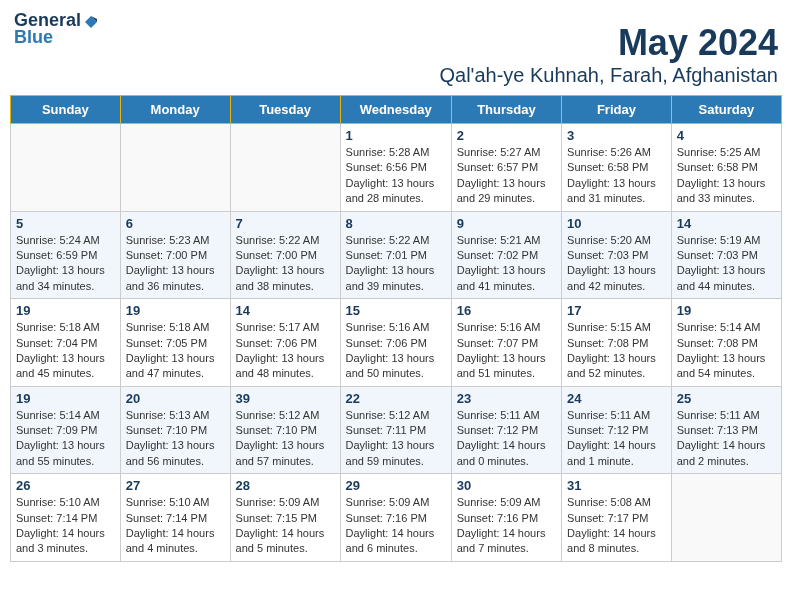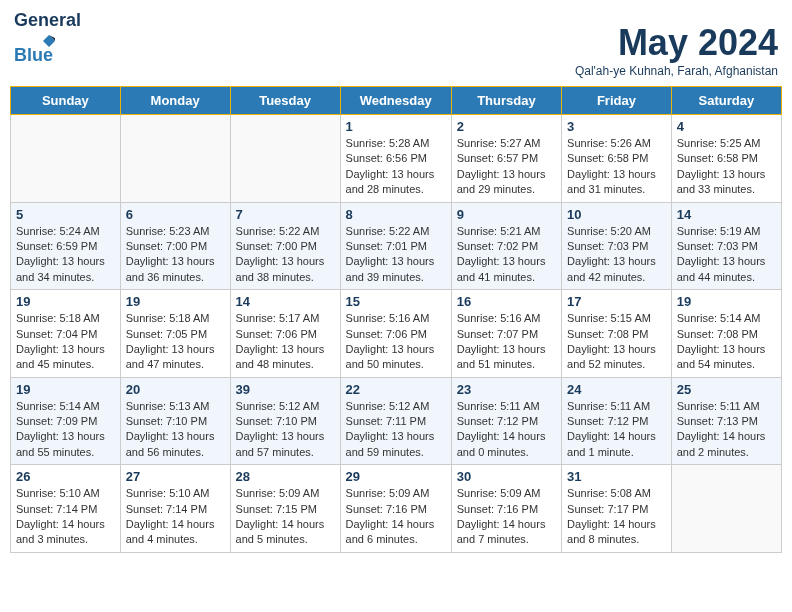--- a/index.html
+++ b/index.html
@@ -18,33 +18,32 @@
       padding: 0 4px;
     }
     .logo {
       display: flex;
       flex-direction: column;
       align-items: flex-start;
     }
     .logo-text {
       display: flex;
       align-items: center;
-      flex-direction: column;
     }
     .title-block {
       text-align: right;
       margin-top: 12px;
     }
     .month-title {
       font-size: 36px;
       font-weight: bold;
       color: #1a3a5c;
     }
     .location-title {
-      font-size: 12px;
+      font-size: 20px;
       color: #1a3a5c;
       font-weight: 500;
     }
     .calendar {
       width: 100%;
       border-collapse: collapse;
       font-size: 11px;
     }
     .calendar th {
       background-color: #2b7ab5;

